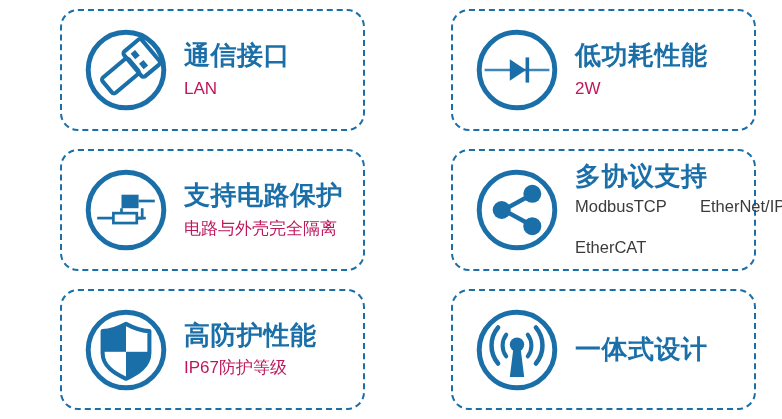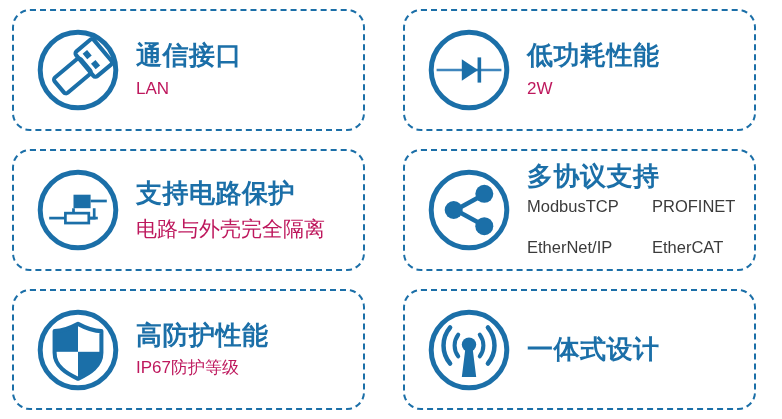--- a/index.html
+++ b/index.html
@@ -19,20 +19,21 @@
     grid-template-columns: 391px 391px;
     grid-template-rows: 140px 140px 139px;
     width: 782px;
     height: 419px;
     box-sizing: border-box;
   }
 
   .card-slot {
     box-sizing: border-box;
     padding: 9px 26px 9px 12px;
+    margin-left: 48px;
   }
 
   .feature-card {
     box-sizing: border-box;
     width: 100%;
     height: 100%;
     border: 2px dashed #1b6fa8;
     border-radius: 18px;
     display: flex;
     align-items: center;
@@ -72,21 +73,21 @@
 
   .card-sub {
     color: #be185d;
     font-size: 17px;
     line-height: 1.3;
     margin-top: 7px;
     white-space: nowrap;
   }
 
   .card-sub.sub-small {
-    font-size: 21px;
+    font-size: 17px;
   }
 
   .proto-grid {
     margin-top: 5px;
     display: grid;
     grid-template-columns: 125px auto;
     row-gap: 19px;
     color: #3b3b3b;
     font-size: 16.5px;
     line-height: 1.33;
@@ -164,21 +165,20 @@
           <line x1="35" y1="50" x2="66" y2="67" stroke="#1b6fa8" stroke-width="5"></line>
           <circle cx="33" cy="50" r="10" fill="#1b6fa8"></circle>
           <circle cx="67" cy="32" r="10" fill="#1b6fa8"></circle>
           <circle cx="67" cy="68" r="10" fill="#1b6fa8"></circle>
         </svg>
       </div>
       <div class="card-text">
         <div class="card-title">多协议支持</div>
         <div class="proto-grid">
           <span>ModbusTCP</span>
-          <span>PROFINET</span>
           <span>EtherNet/IP</span>
           <span>EtherCAT</span>
         </div>
       </div>
     </div>
   </div>
 
   <div class="card-slot">
     <div class="feature-card">
       <div class="icon-wrap">

